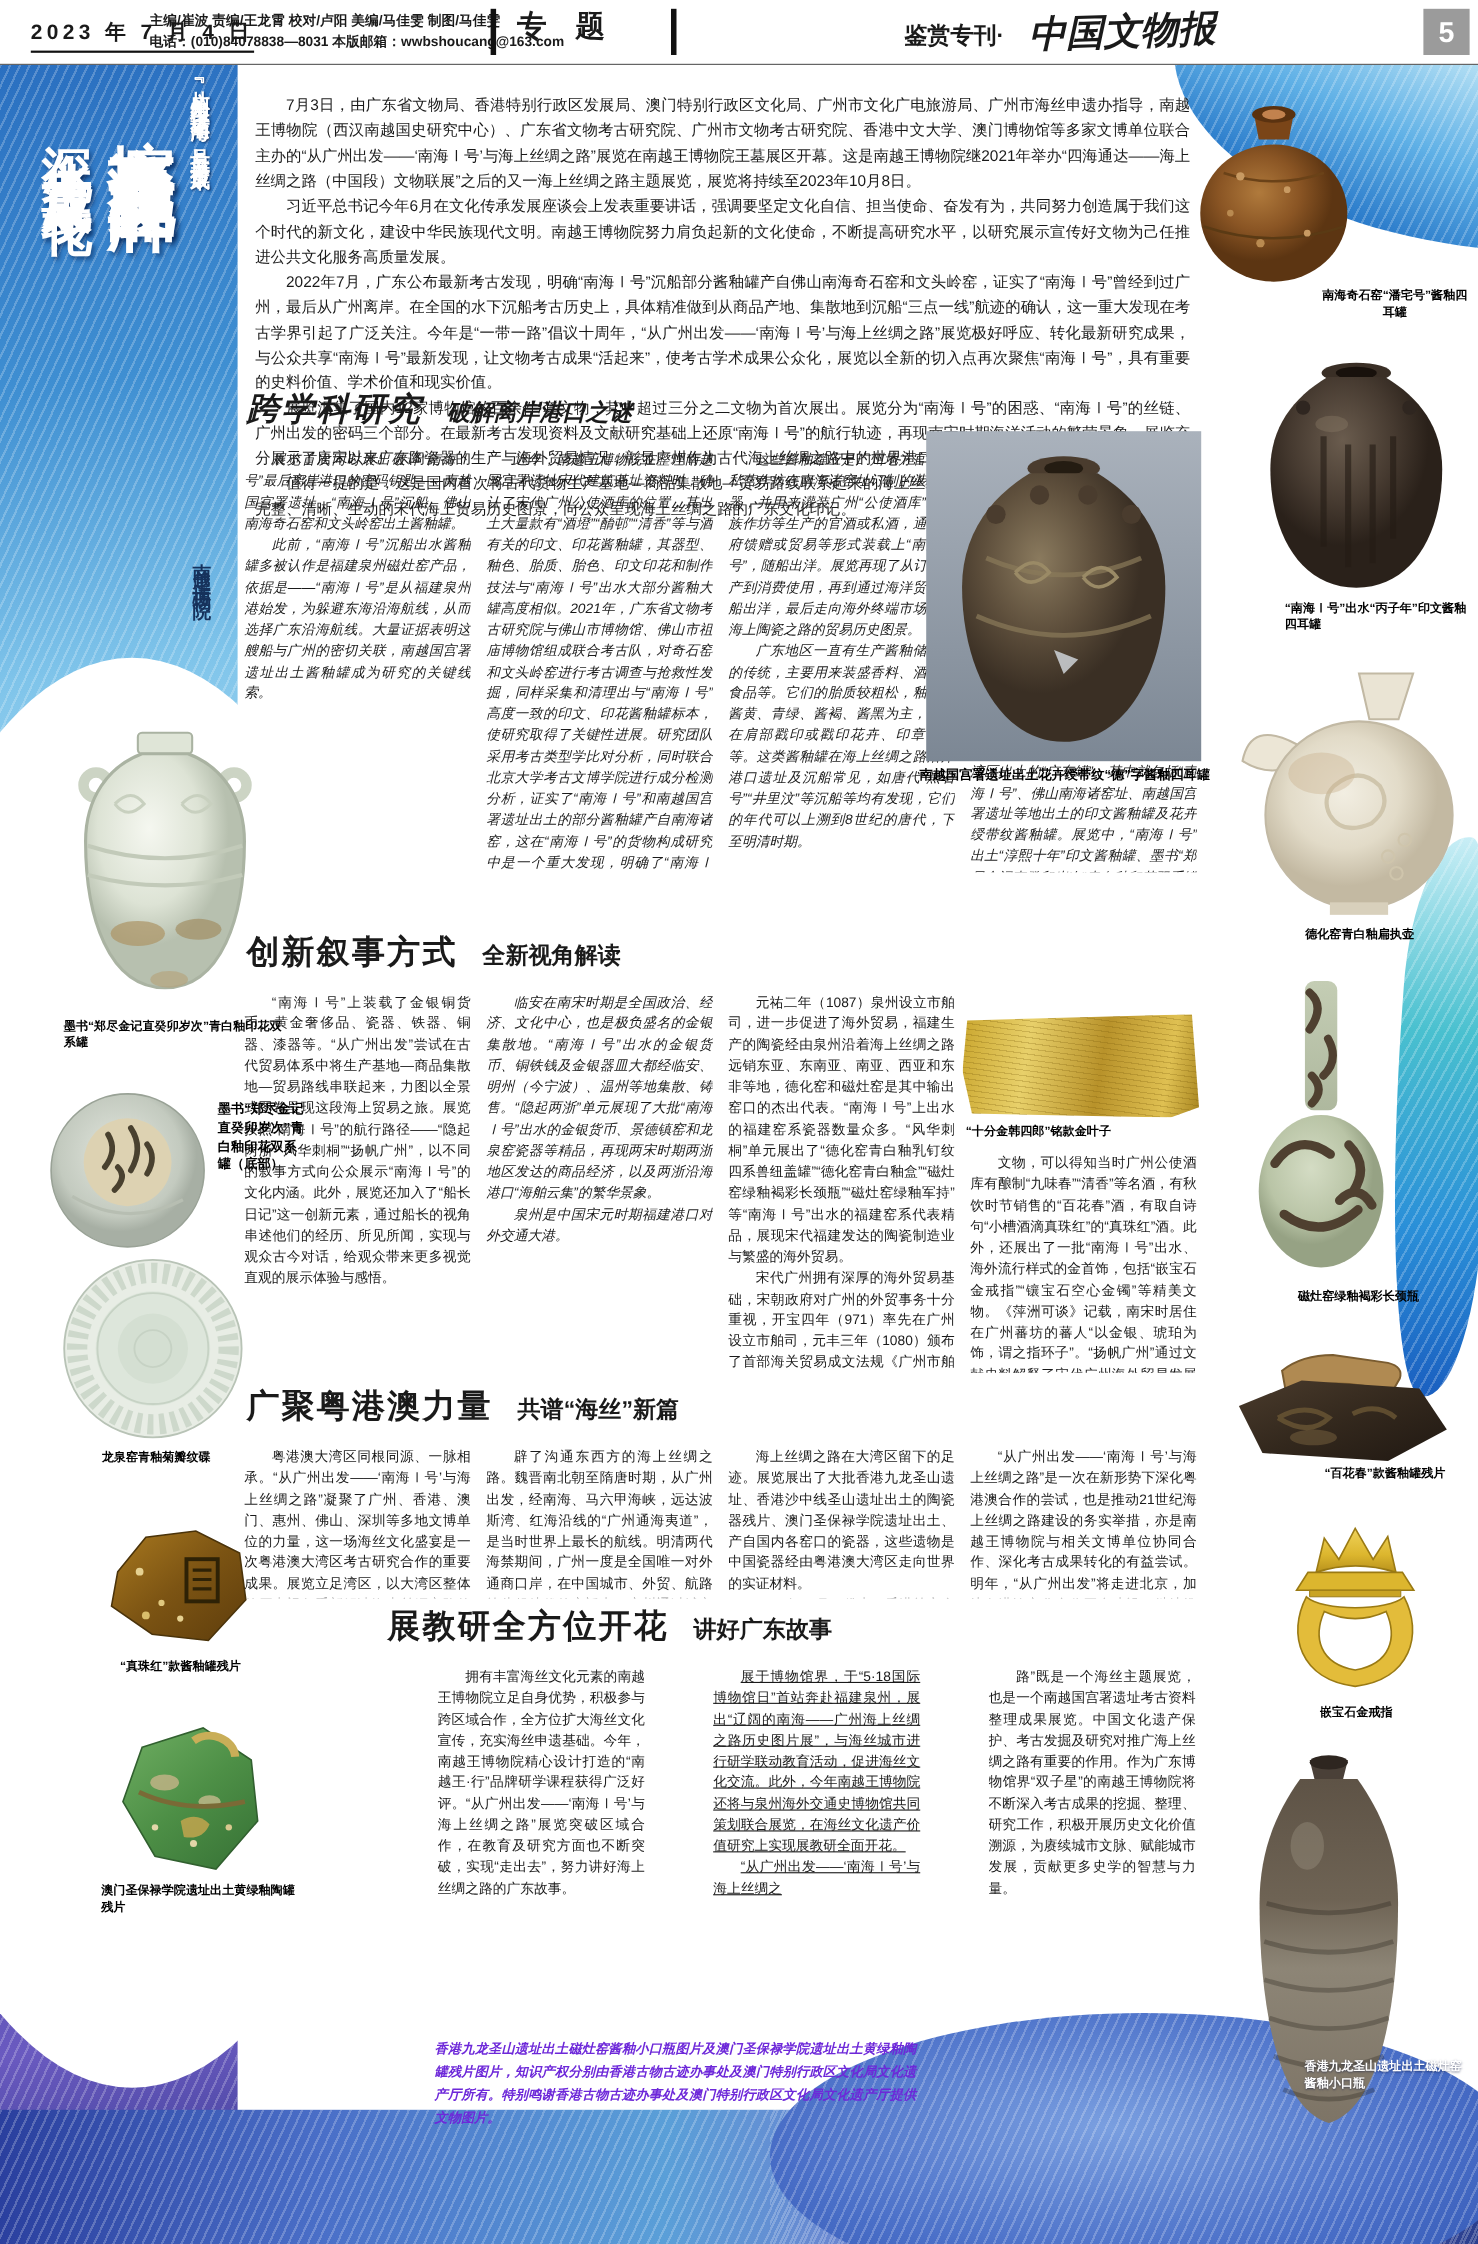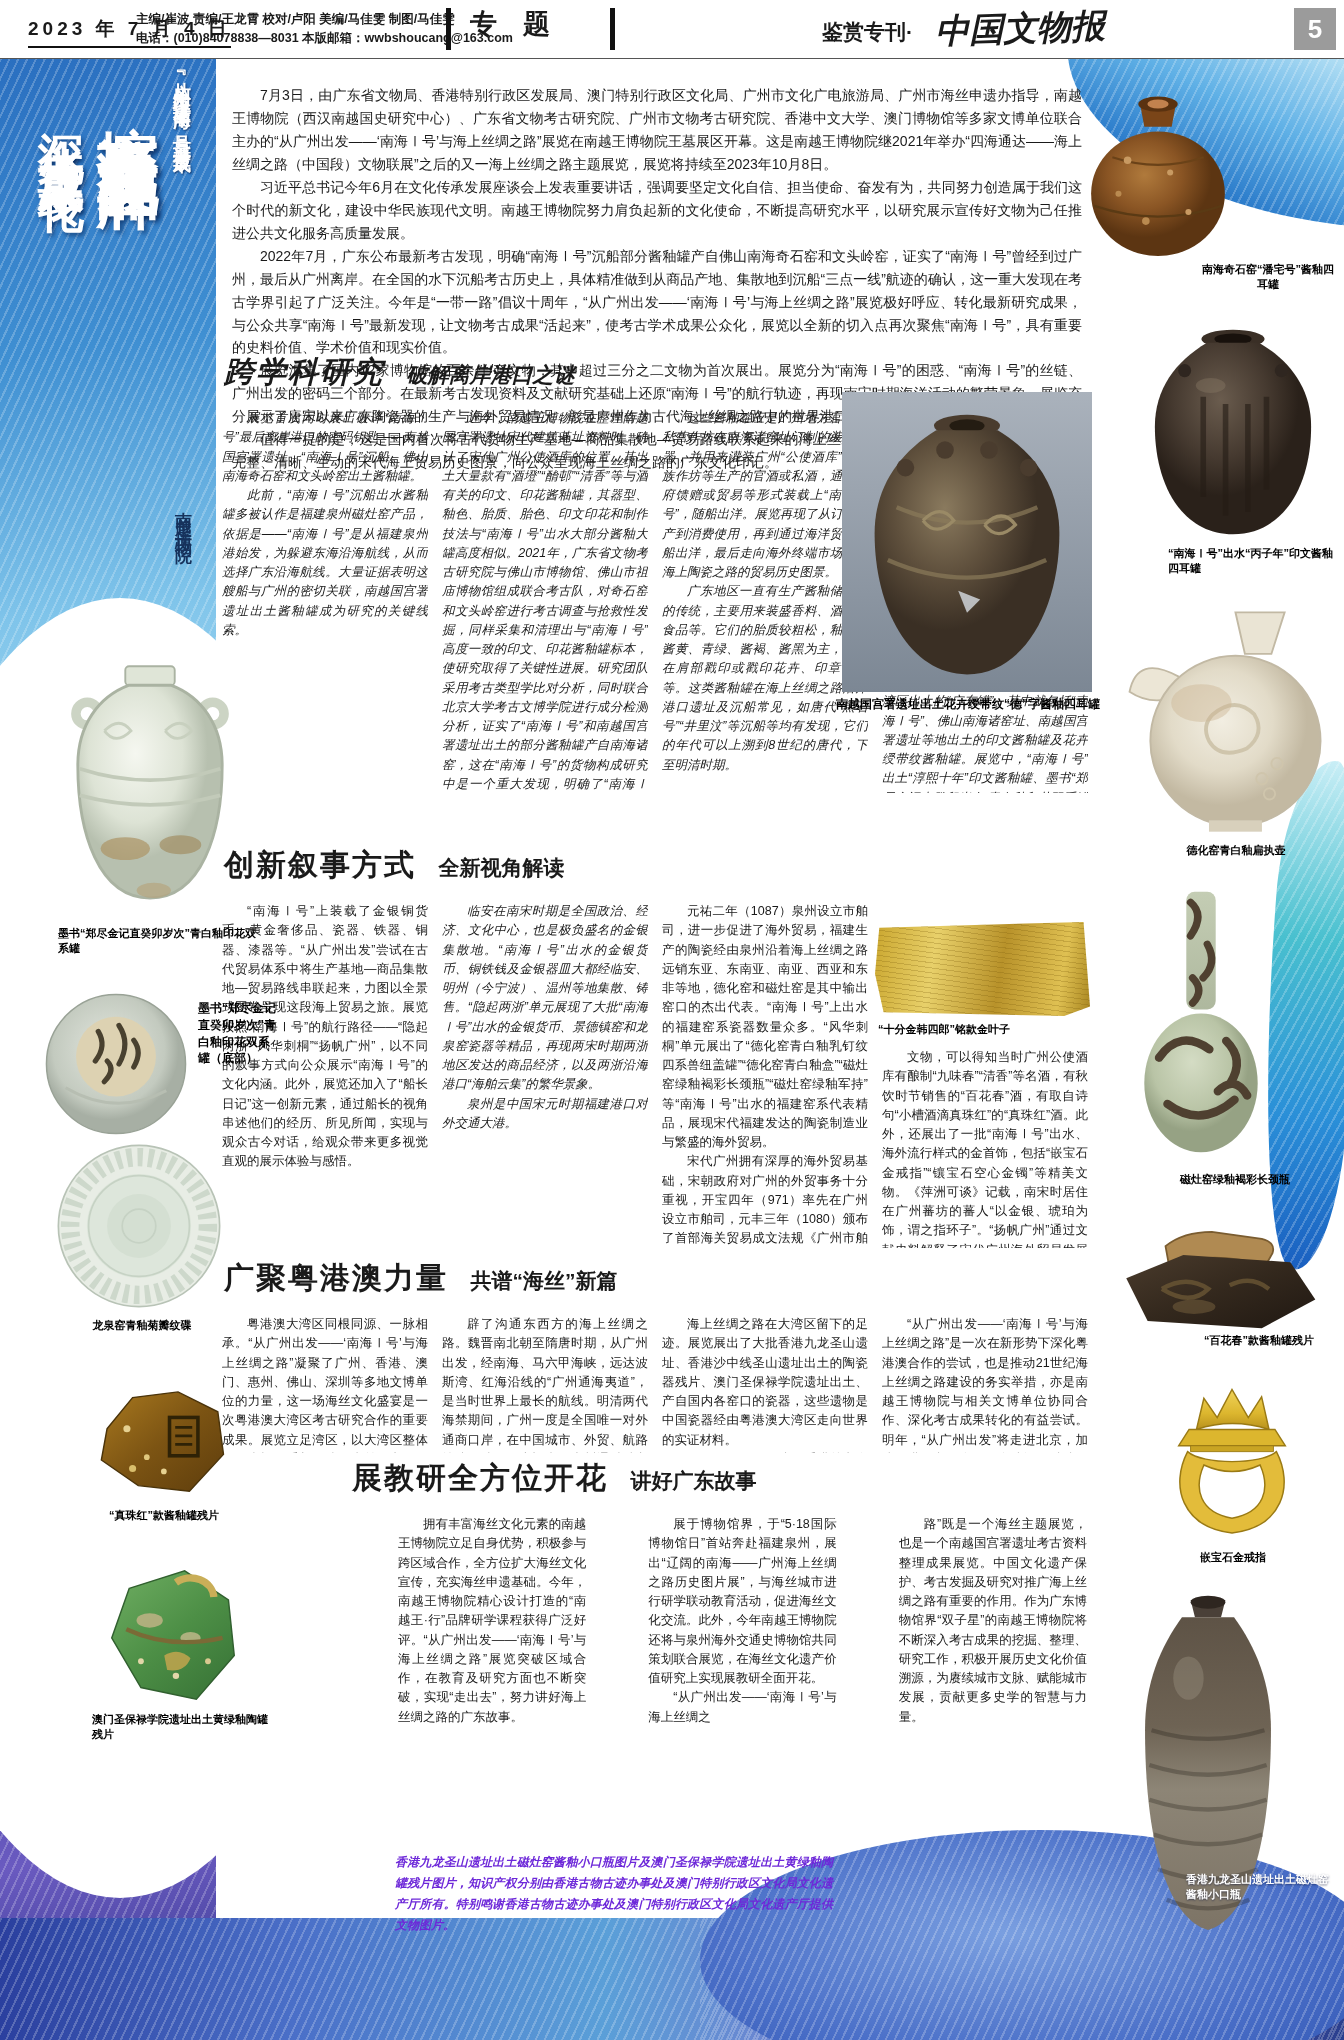--- a/index.html
+++ b/index.html
@@ -209,21 +209,21 @@
 
   <div class="section" style="left:350px;top:1458px;width:737px;">
     <div class="sec-head">
       <span class="sec-title">展教研全方位开花</span>
       <span class="sec-sub">讲好广东故事</span>
     </div>
     <div class="cols" style="height:300px;">
       <div class="col col-wide" style="height:300px;">
         <p>拥有丰富海丝文化元素的南越王博物院立足自身优势，积极参与跨区域合作，全方位扩大海丝文化宣传，充实海丝申遗基础。今年，南越王博物院精心设计打造的“南越王·行”品牌研学课程获得广泛好评。“从广州出发——‘南海Ⅰ号’与海上丝绸之路”展览突破区域合作，在教育及研究方面也不断突破，实现“走出去”，努力讲好海上丝绸之路的广东故事。</p>
       </div>
-      <div class="col col-wide" style="height:300px;">
+      <div class="col col-wide" style="height:300px;text-decoration:underline;">
         <p>展于博物馆界，于“5·18国际博物馆日”首站奔赴福建泉州，展出“辽阔的南海——广州海上丝绸之路历史图片展”，与海丝城市进行研学联动教育活动，促进海丝文化交流。此外，今年南越王博物院还将与泉州海外交通史博物馆共同策划联合展览，在海丝文化遗产价值研究上实现展教研全面开花。</p>
         <p>“从广州出发——‘南海Ⅰ号’与海上丝绸之</p>
       </div>
       <div class="col col-wide" style="height:300px;">
         <p>路”既是一个海丝主题展览，也是一个南越国宫署遗址考古资料整理成果展览。中国文化遗产保护、考古发掘及研究对推广海上丝绸之路有重要的作用。作为广东博物馆界“双子星”的南越王博物院将不断深入考古成果的挖掘、整理、研究工作，积极开展历史文化价值溯源，为赓续城市文脉、赋能城市发展，贡献更多史学的智慧与力量。</p>
       </div>
     </div>
   </div>
 
   <div class="footnote">香港九龙圣山遗址出土磁灶窑酱釉小口瓶图片及澳门圣保禄学院遗址出土黄绿釉陶罐残片图片，知识产权分别由香港古物古迹办事处及澳门特别行政区文化局文化遗产厅所有。特别鸣谢香港古物古迹办事处及澳门特别行政区文化局文化遗产厅提供文物图片。</div>

